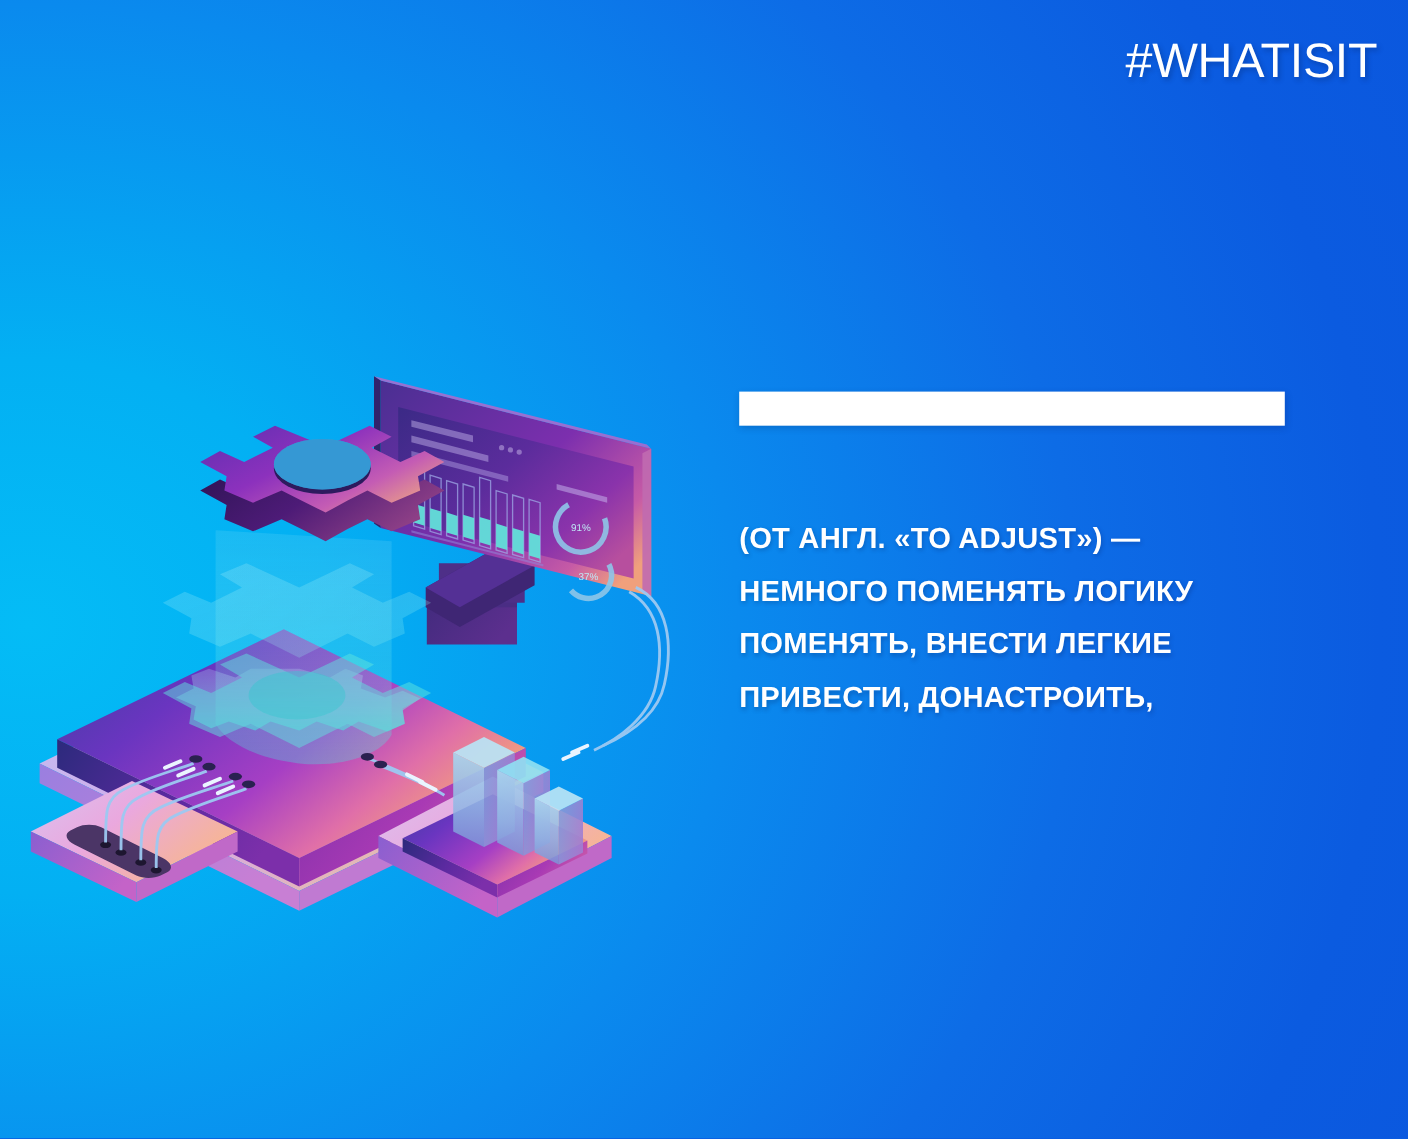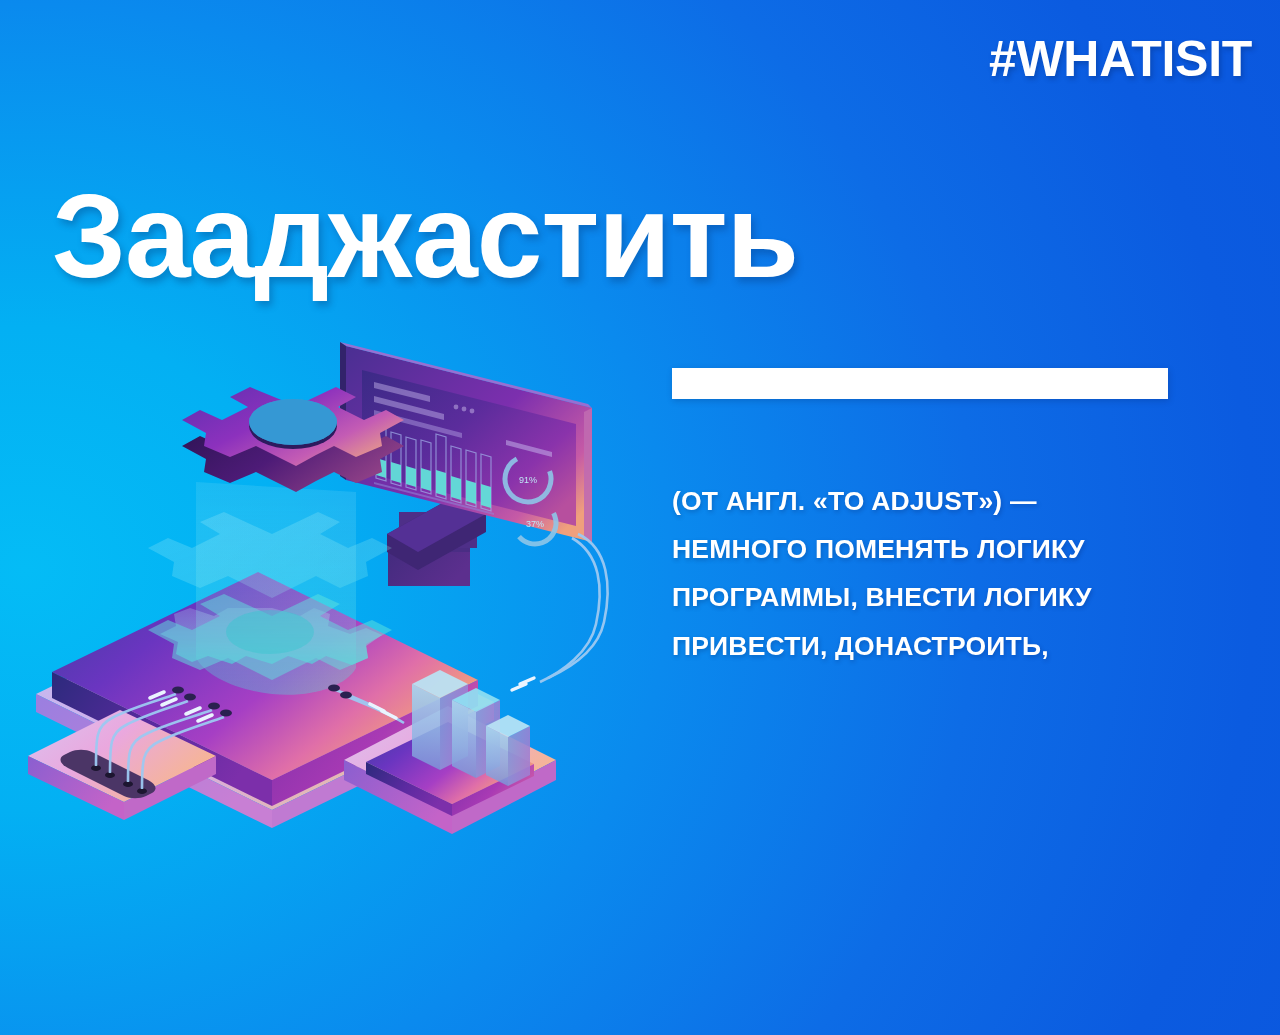--- a/index.html
+++ b/index.html
@@ -17,22 +17,22 @@
     background:
       radial-gradient(120% 130% at 2% 55%, #04bcf6 0%, #03b0f3 18%, #0a8aee 42%, #0d6ce6 62%, #0b5be0 80%, #0a55dd 100%);
     -webkit-font-smoothing: antialiased;
   }
 
   
   .hashtag {
     position: absolute;
     top: 34px;
     right: 28px;
-    font-size: 50px;
-    font-weight: 700;
+    font-size: 44px;
+    font-weight: 400;
     color: #ffffff;
     letter-spacing: -0.3px;
     line-height: 1;
     text-shadow: 2px 3px 5px rgba(0, 30, 90, 0.30);
     white-space: nowrap;
   }
 
   
   .title {
     position: absolute;
@@ -44,21 +44,21 @@
     line-height: 1.0;
     letter-spacing: -1px;
     white-space: nowrap;
     text-shadow: 3px 5px 7px rgba(0, 35, 95, 0.28);
   }
 
   
   .right-col {
     position: absolute;
     left: 672px;
-    top: 368px;
+    top: 356px;
     width: 500px;
   }
   .rule {
     width: 496px;
     height: 31px;
     background: #ffffff;
     box-shadow: 1px 2px 6px rgba(0, 30, 90, 0.22);
   }
   .definition {
     margin-top: 78px;
@@ -81,21 +81,20 @@
   }
   .illustration svg { display: block; }
 </style>
 </head>
 <body>
 
 <div id="poster">
 
   <div class="hashtag">#WHATISIT</div>
 
-  <h1 class="title">Зааджастить</h1>
 
   <div class="illustration">
     <svg width="660" height="620" viewBox="0 0 660 620" xmlns="http://www.w3.org/2000/svg">
       <defs>
         <linearGradient id="gPlatTop" x1="0" y1="0" x2="1" y2="0.6">
           <stop offset="0%" stop-color="#3b3f9e"></stop>
           <stop offset="32%" stop-color="#6a35c0"></stop>
           <stop offset="62%" stop-color="#a63fc4"></stop>
           <stop offset="82%" stop-color="#e06fa8"></stop>
           <stop offset="100%" stop-color="#f4a477"></stop>
@@ -389,18 +388,18 @@
         <line x1="382" y1="425" x2="396" y2="432"></line>
       </g>
     </svg>
   </div>
 
   <div class="right-col">
     <div class="rule"></div>
     <div class="definition">
       <span class="ln">(ОТ АНГЛ. «TO ADJUST») —</span>
       <span class="ln">НЕМНОГО ПОМЕНЯТЬ ЛОГИКУ</span>
-      <span class="ln">ПРОГРАММЫ, ВНЕСТИ ЛОГИКУ</span>
+      <span class="ln">ПОМЕНЯТЬ, ВНЕСТИ ЛЕГКИЕ</span>
       <span class="ln">ПРИВЕСТИ, ДОНАСТРОИТЬ,</span>
     </div>
   </div>
 
 </div>
 
 </body></html>

